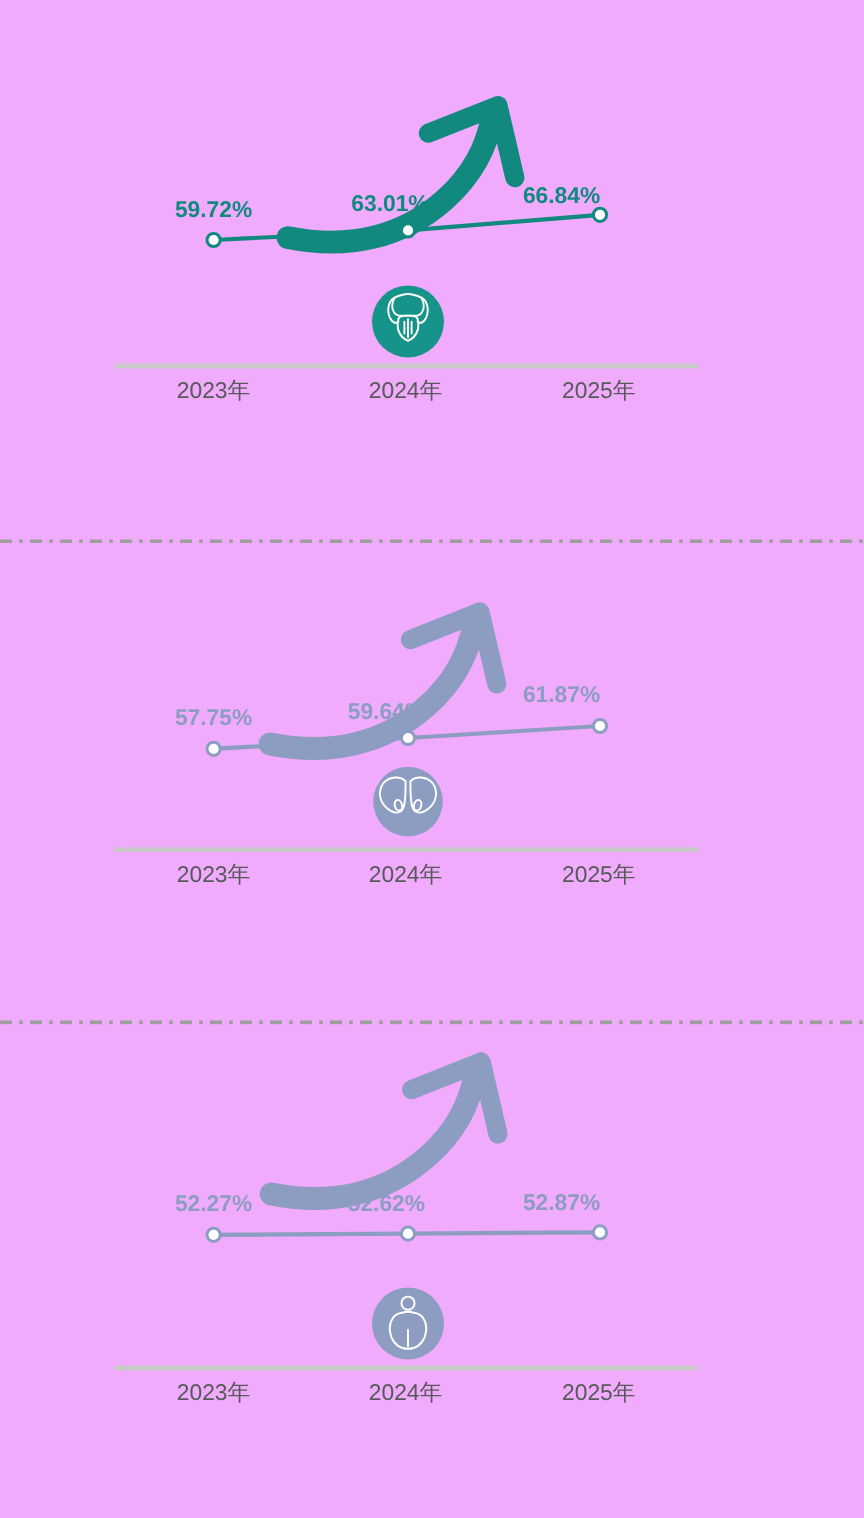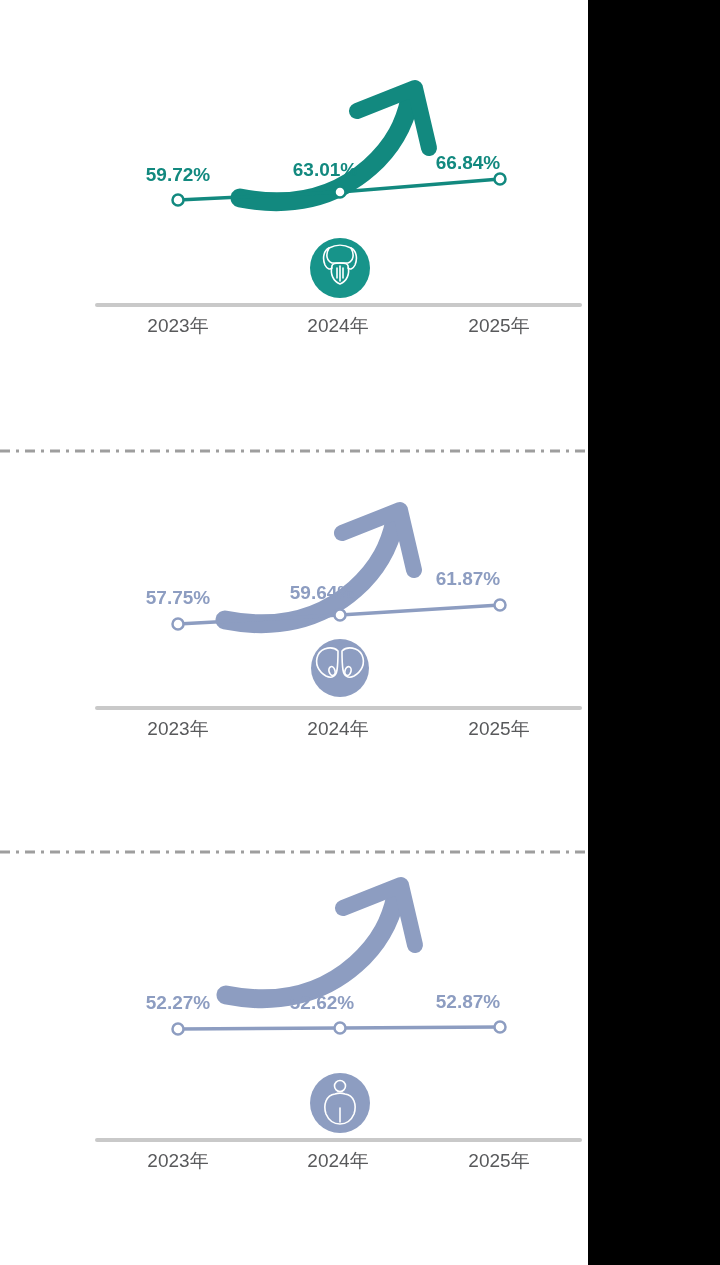--- a/index.html
+++ b/index.html
@@ -2,23 +2,23 @@
 <html><head>
 <meta charset="utf-8">
 <style>
   html, body {
     margin: 0;
     padding: 0;
     background: #000000;
   }
   .poster {
     position: relative;
-    width: 588px;
+    width: 720px;
     height: 1265px;
-    background: #ffffff;
+    background: #f0abfc;
     overflow: hidden;
     font-family: "Liberation Sans", sans-serif;
   }
   svg { display: block; }
 
   
   .stroke-teal { stroke: #12897F; }
   .fill-teal   { fill:   #12897F; }
   .bg-teal     { fill:   #17948A; }
   .stroke-blue { stroke: #8D9DC1; }

